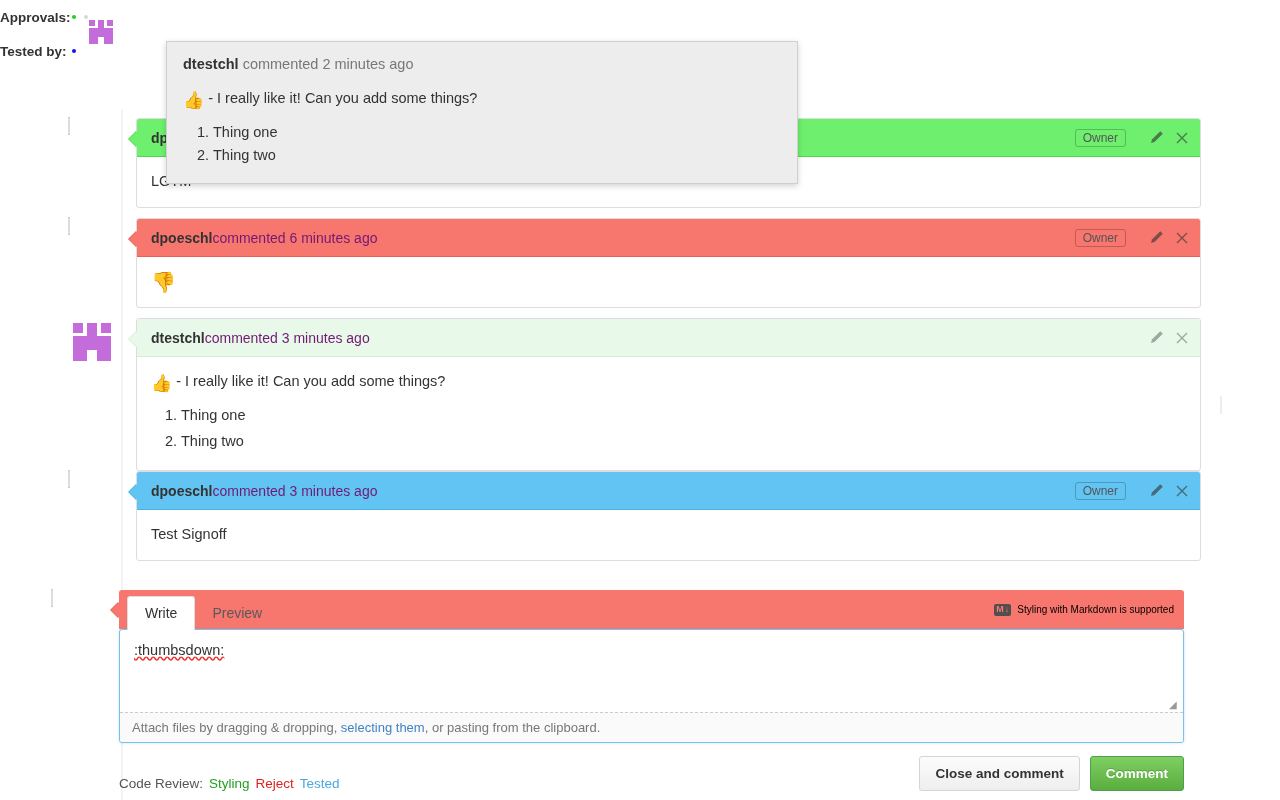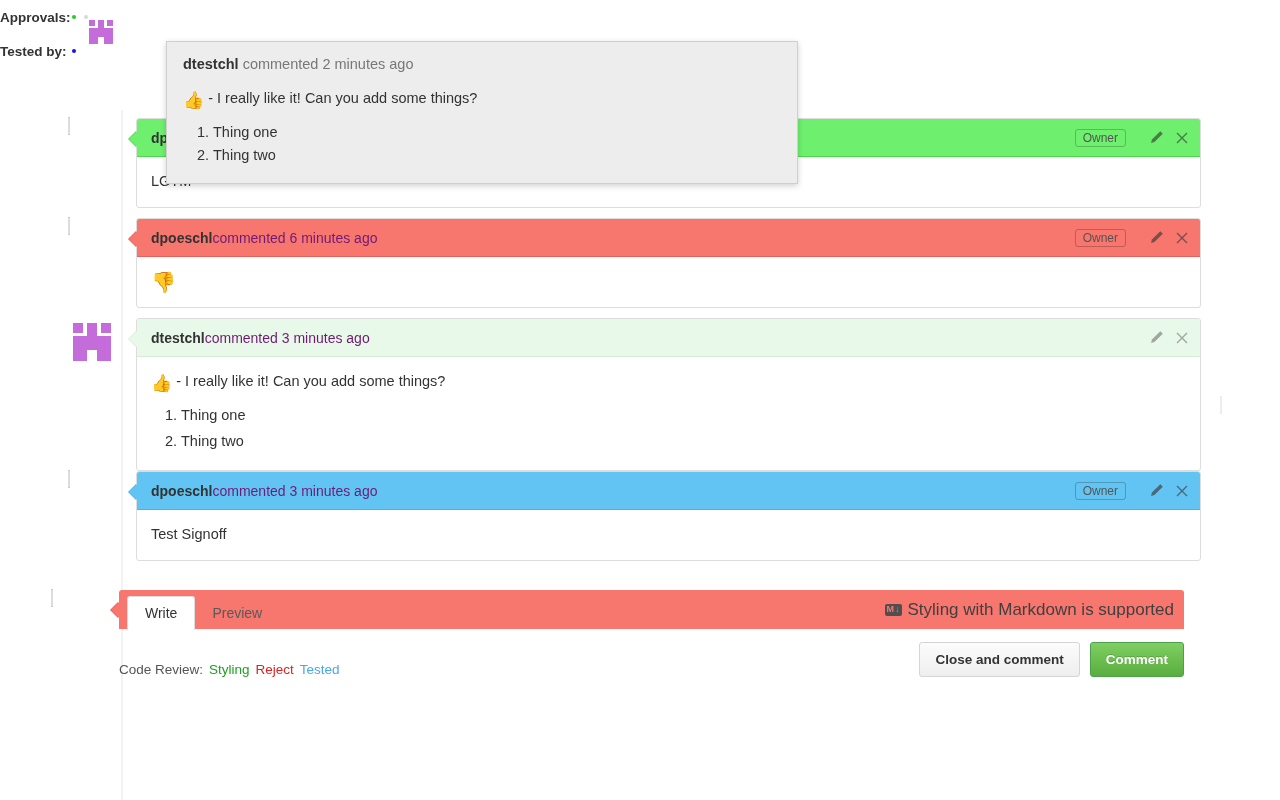--- a/index.html
+++ b/index.html
@@ -122,21 +122,21 @@
     padding: 0 17px; height: 31px; line-height: 31px; font-size: 14px;
     color: #fff; cursor: pointer;
   }
   .tab.inactive { color: #5a5a5a; }
   .tab.active {
     background: #fff; color: #333; border: 1px solid #ddd; border-bottom: none;
     border-radius: 3px 3px 0 0; height: 34px; line-height: 33px;
     position: relative; top: 1px;
   }
   .md-note {
-    margin-left: auto; align-self: center; font-size: 17px; color: #404040;
+    margin-left: auto; align-self: center; font-size: 10px; color: #000000;
     display: flex; align-items: center; gap: 6px; text-align: right;
   }
   .md-icon {
     width: 17px; height: 12px; background: #4f4f4f; border-radius: 2px;
     display: inline-block; position: relative;
   }
   .md-icon::before {
     content: "M"; position: absolute; left: 2px; top: -1px;
     font-size: 9px; color: #f7766e; font-weight: bold; line-height: 13px;
   }
@@ -372,20 +372,29 @@
         <div class="tabs">
           <div class="tab active">Write</div>
           <div class="tab inactive">Preview</div>
         </div>
         <div class="md-note">
           <span class="md-icon"></span>
           <span>Styling with Markdown is supported</span>
         </div>
       </div>
 
+      <div class="editor">
+        <div class="ta-area">
+          <span class="spell">:thumbsdown:</span>
+          <span class="resize-grip">◢</span>
+        </div>
+        <div class="attach-bar">
+          <span>Attach files by dragging &amp; dropping, </span><a href="#">selecting them</a><span>, or pasting from the clipboard.</span>
+        </div>
+      </div>
 
       <div class="form-foot">
         <span class="cr-label">Code Review:</span>
         <a class="cr-link" href="#" style="color:#22a022">Styling</a>
         <a class="cr-link" href="#" style="color:#e02020">Reject</a>
         <a class="cr-link" href="#" style="color:#4aa8e0">Tested</a>
         <span class="btns">
           <button class="btn">Close and comment</button>
           <button class="btn primary">Comment</button>
         </span>

